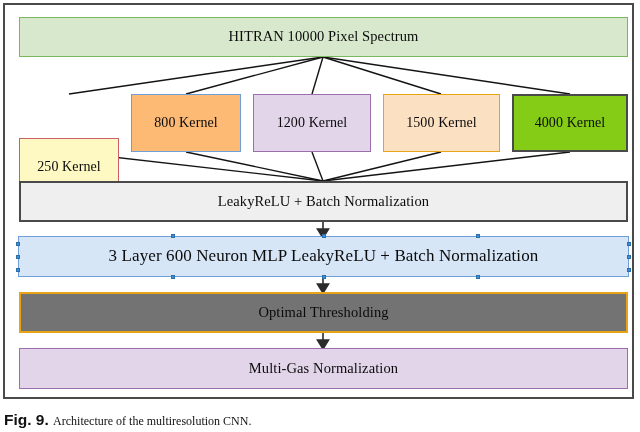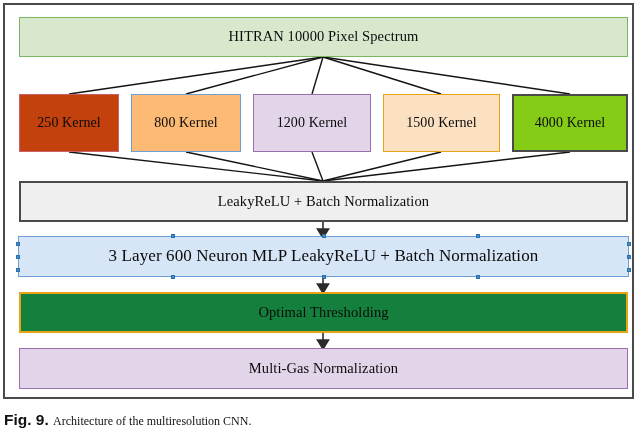--- a/index.html
+++ b/index.html
@@ -64,21 +64,21 @@
     background: #d7e8cd;
     border: 1.5px solid #7bb661;
     font-size: 14.5px;
   }
 
   .node-kernel {
     top: 89px;
     height: 58px;
     font-size: 14px;
   }
-  .k0 { left: 14px;  width: 100px; background: #c2410c; border: 1.5px solid #c9606a; }
+  .k0 { left: 14px;  width: 100px; background: #fef9c3; border: 1.5px solid #c9606a; margin-top: 44px; }
   .k1 { left: 126px; width: 110px; background: #fdba74; border: 1.5px solid #6f9fd8; }
   .k2 { left: 248px; width: 118px; background: #e2d5ea; border: 1.5px solid #9b6fae; }
   .k3 { left: 378px; width: 117px; background: #fce0c2; border: 1.5px solid #e8a317; }
   .k4 { left: 507px; width: 116px; background: #84cc16; border: 2px solid #4a4a4a; }
 
   .node-leakyrelu {
     left: 14px;  top: 176px;
     width: 609px; height: 41px;
     background: #efefef;
     border: 2px solid #4a4a4a;
@@ -89,21 +89,21 @@
     left: 13px;  top: 231px;
     width: 611px; height: 41px;
     background: #d6e6f7;
     border: 1.5px solid #6f9fd8;
     font-size: 17px;
   }
 
   .node-threshold {
     left: 14px;  top: 287px;
     width: 609px; height: 41px;
-    background: #15803d;
+    background: #737373;
     border: 2px solid #e8a317;
     font-size: 14.5px;
     justify-content: center;
   }
 
   .node-classification {
     left: 14px;  top: 343px;
     width: 609px; height: 41px;
     background: #e2d5ea;
     border: 1.5px solid #9b6fae;

